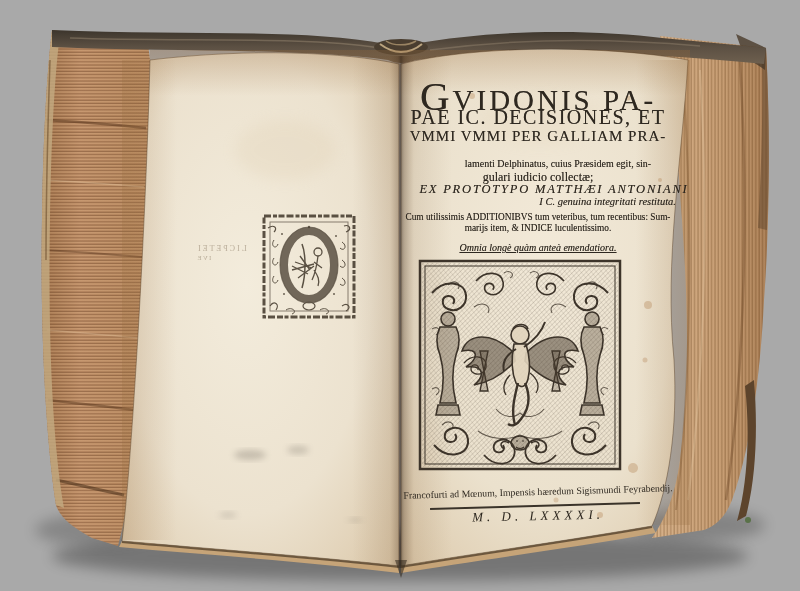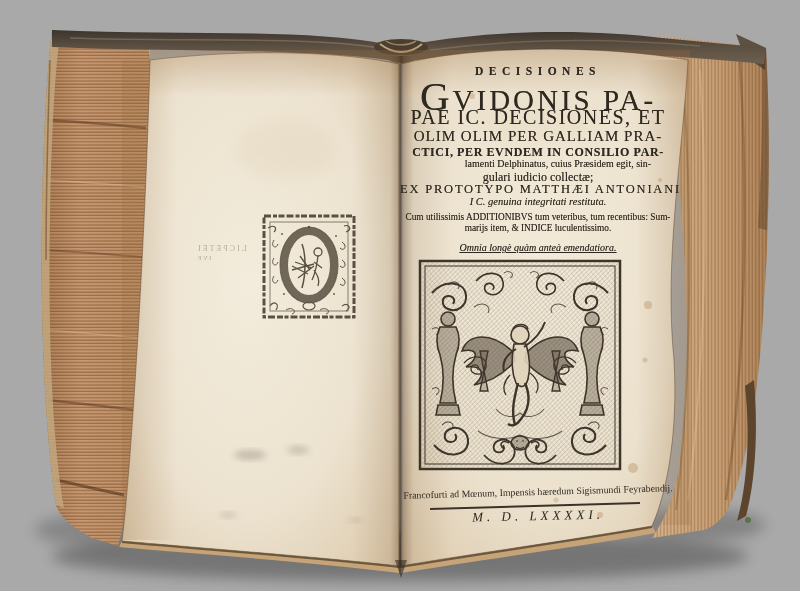--- a/index.html
+++ b/index.html
@@ -11,22 +11,22 @@
   .tl{position:absolute;left:400px;width:276px;text-align:center;color:#2e2820;
       white-space:nowrap;text-shadow:0 0 .5px rgba(46,40,32,.55);line-height:1;}
   .t0{top:66px;font-size:11.5px;letter-spacing:5.5px;font-weight:bold;}
   .t1{top:76px;font-size:29px;letter-spacing:3px;}
   .t1::first-letter{font-size:41px;}
   .t2{top:107px;font-size:20px;letter-spacing:1.5px;}
   .t3{top:129px;font-size:15px;letter-spacing:1px;}
   .t4{top:146px;font-size:12px;letter-spacing:.6px;font-weight:bold;}
   .t5{top:159px;font-size:10px;margin-left:20px;}
   .t6{top:171px;font-size:12px;}
-  .t7{top:183px;font-size:12.5px;letter-spacing:1.8px;}
-  .t8{top:197px;font-size:10.5px;font-style:italic;}
+  .t7{top:183px;font-size:12.5px;font-style:italic;letter-spacing:1.8px;padding-left:16px;}
+  .t8{top:197px;font-size:10.5px;font-style:italic;text-align:right;}
   .t9{top:213px;font-size:9.3px;}
   .t10{top:224px;font-size:9.3px;}
   .t11{top:243px;font-size:10px;font-style:italic;text-decoration:underline;}
   .imprint{position:absolute;left:400px;top:486px;width:276px;text-align:center;
       font-size:9.8px;color:#2e2820;white-space:nowrap;transform:rotate(-1.6deg);}
   .rule{position:absolute;left:430px;top:505px;width:210px;height:1.5px;background:#3a332a;
       transform:rotate(-1.6deg);}
   .date{position:absolute;left:400px;top:508px;width:276px;text-align:center;
       font-size:13px;font-style:italic;letter-spacing:4px;color:#2e2820;transform:rotate(-1.2deg);}
   
@@ -296,25 +296,23 @@
       <path d="M60,172 C70,180 90,182 102,176 C114,182 134,180 144,172"></path>
       <path d="M14,70 C20,66 24,72 18,76 M190,70 C184,66 180,72 186,76 M14,130 C20,126 24,132 18,136 M190,130 C184,126 180,132 186,136"></path>
     </g>
   </svg>
 
   <div class="showthrough">
     <div>LICPETEI</div>
     <div class="st2">IVE</div>
   </div>
 
-  <div class="tl t0">DECISIONES</div>
   <div class="tl t1">GVIDONIS PA-</div>
   <div class="tl t2">PAE IC. DECISIONES, ET</div>
-  <div class="tl t3">OLIM OLIM PER GALLIAM PRA-</div>
-  <div class="tl t4">CTICI, PER EVNDEM IN CONSILIO PAR-</div>
+  <div class="tl t3">VMMI VMMI PER GALLIAM PRA-</div>
   <div class="tl t5">lamenti Delphinatus, cuius Præsidem egit, sin-</div>
   <div class="tl t6">gulari iudicio collectæ;</div>
   <div class="tl t7">EX PROTOTYPO MATTHÆI ANTONIANI</div>
   <div class="tl t8">I C. genuina integritati restituta.</div>
   <div class="tl t10">marijs item, &amp; INDICE luculentissimo.</div>
   <div class="tl t9">Cum utilissimis ADDITIONIBVS tum veteribus, tum recentibus: Sum-</div>
   <div class="tl t11">Omnia longè quàm anteà emendatiora.</div>
 
   <div class="imprint">Francofurti ad Mœnum, Impensis hæredum Sigismundi Feyrabendij.</div>
   <div class="rule"></div>

